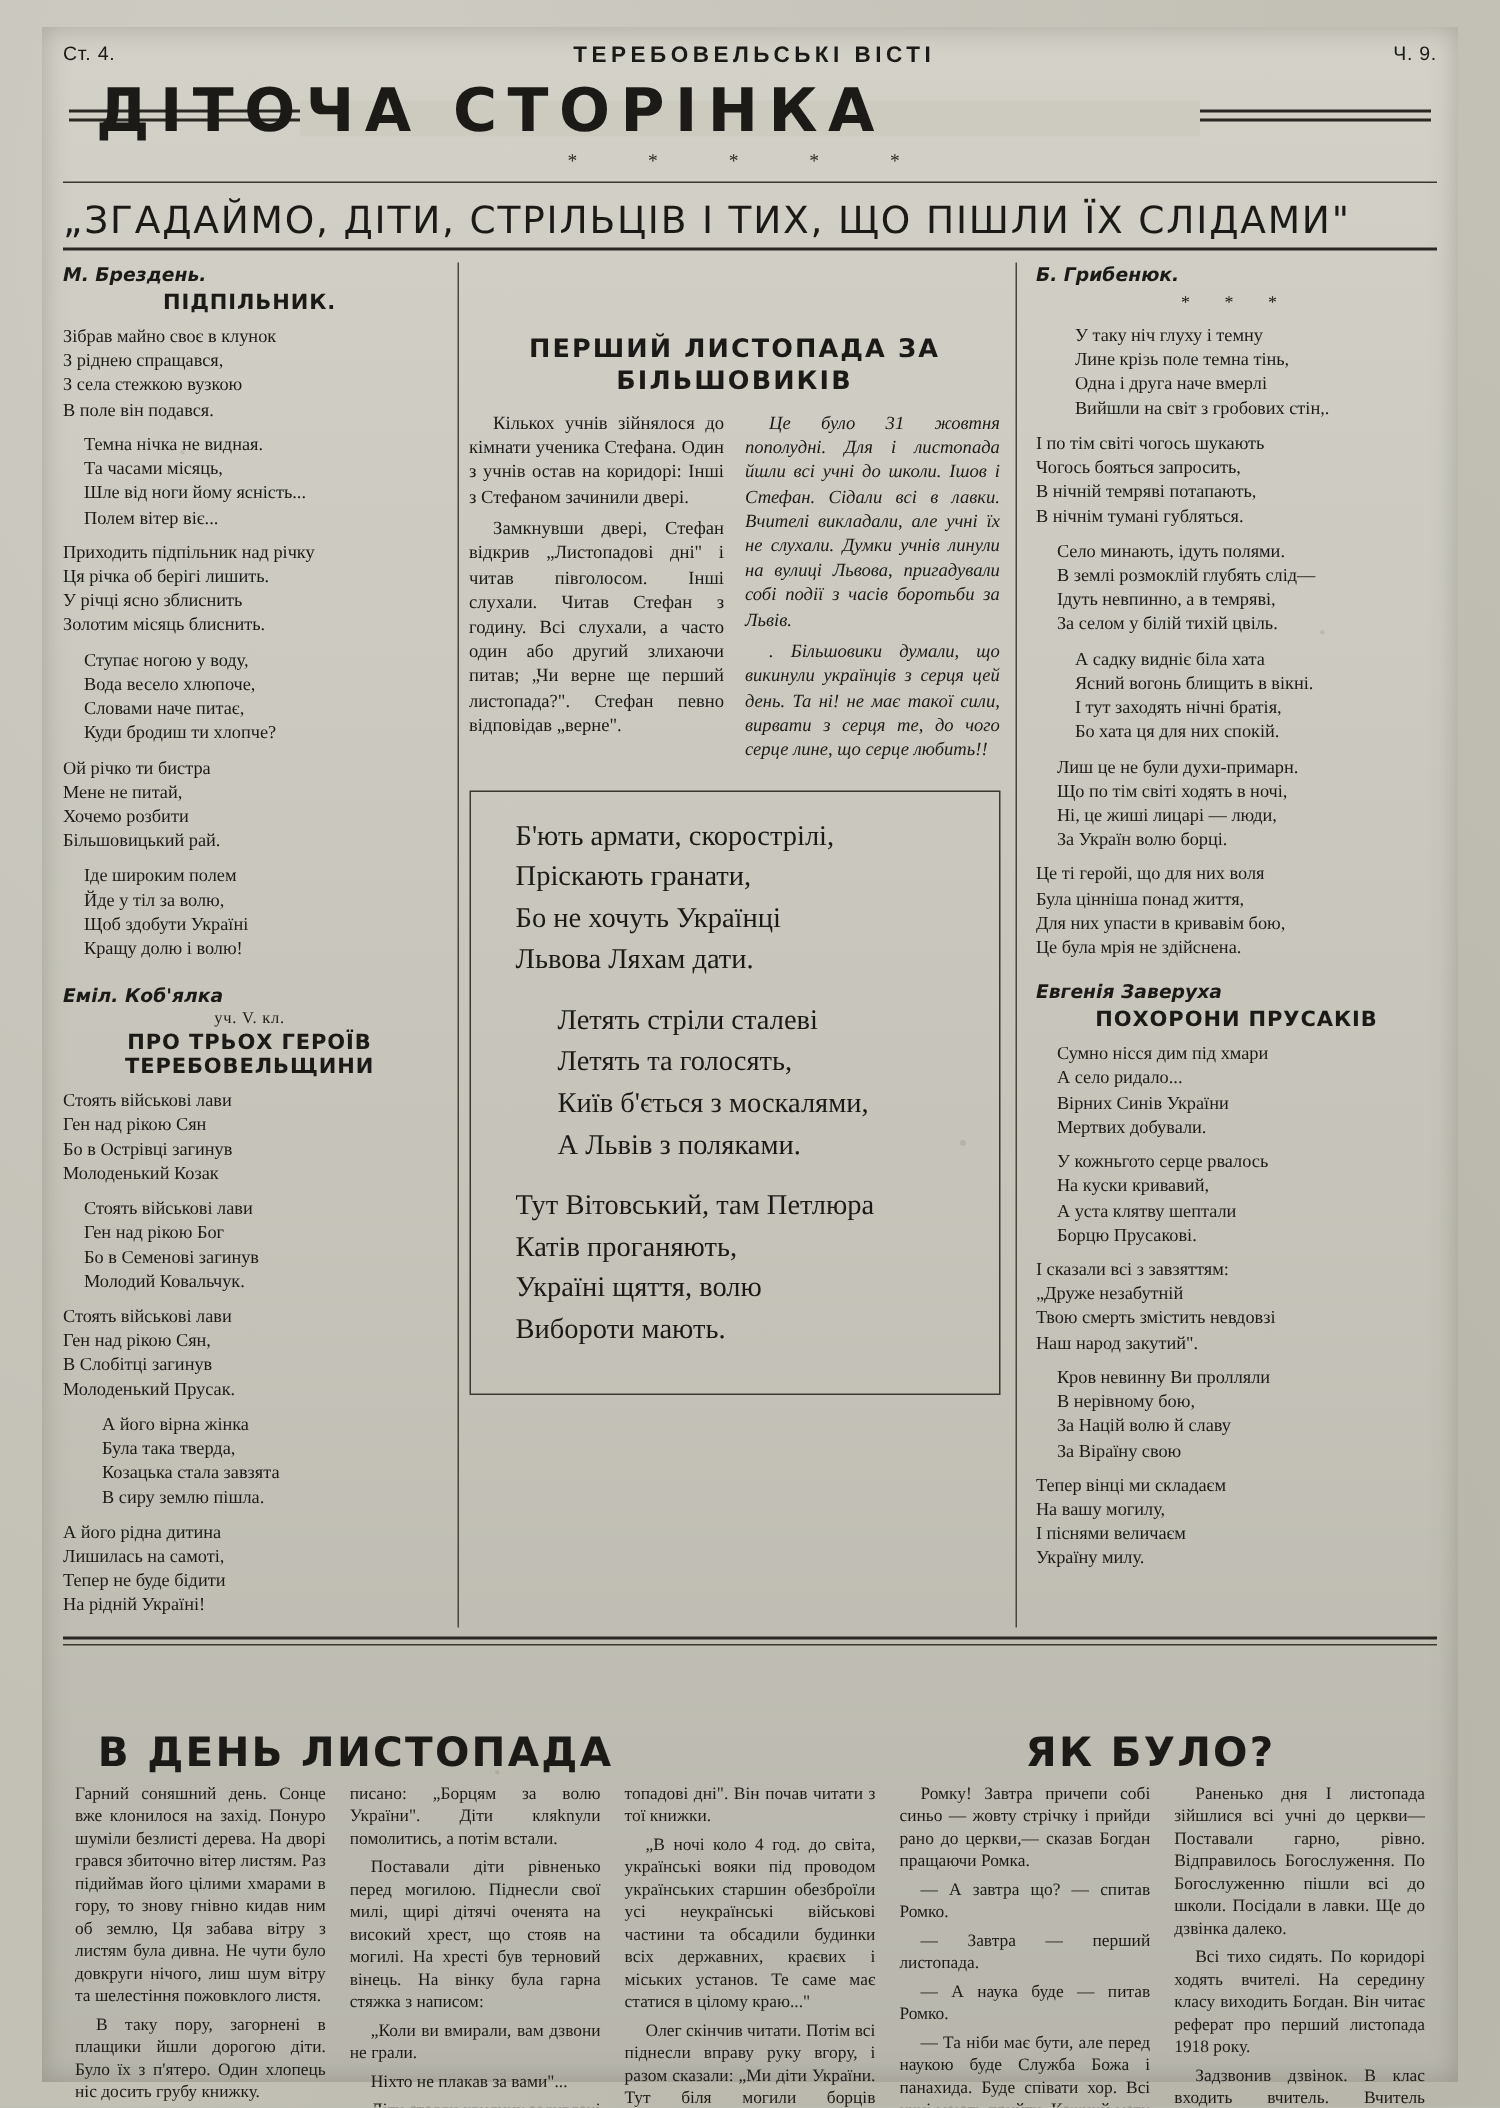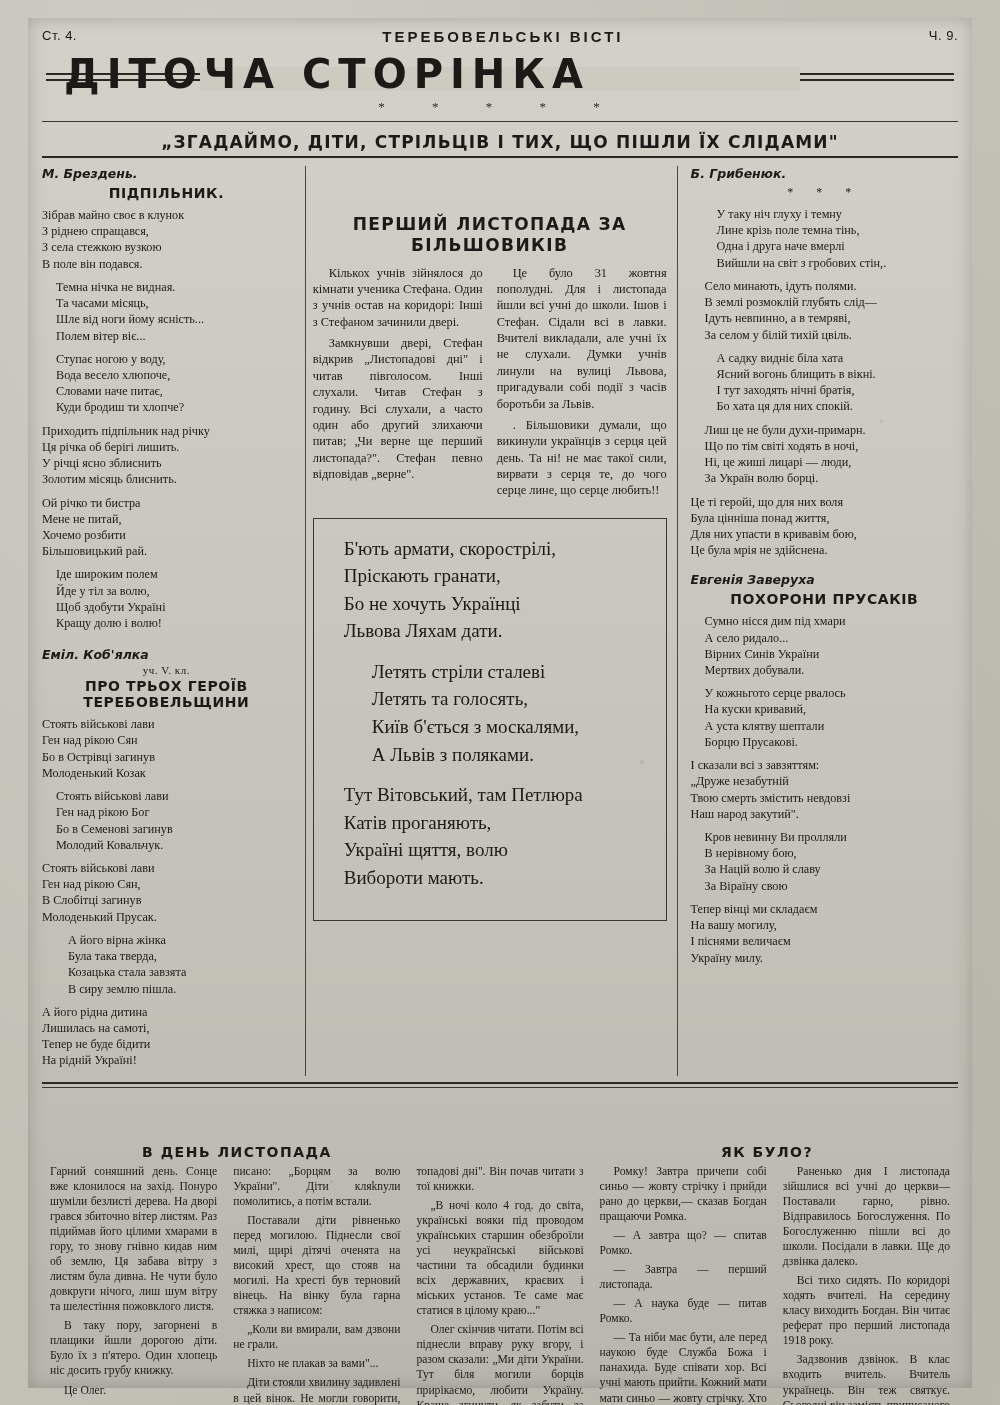--- a/index.html
+++ b/index.html
@@ -90,24 +90,23 @@
     z-index: 1;
   }
   .stars {
     text-align: center;
     letter-spacing: 22px;
     font-size: 13px;
     margin-top: 2px;
     color: #2a2823;
   }
   .subhead {
-    text-align: center;
     font-family: "DejaVu Sans", sans-serif;
-    font-weight: bold;
-    font-size: 17px;
+    font-weight: normal;
+    font-size: 25px;
     letter-spacing: 1.2px;
     margin: 10px 14px 4px 14px;
   }
   .hr-thin {
     height: 1px;
     background: #3a372f;
     margin: 6px 14px 0 14px;
   }
   .hr-thick {
     height: 2px;
@@ -208,21 +207,21 @@
   .lower {
     margin: 8px 14px 0 14px;
   }
   .lower-heads {
     display: flex;
     align-items: baseline;
   }
   .lh {
     font-family: "DejaVu Sans", sans-serif;
     font-weight: bold;
-    font-size: 14px;
+    font-size: 27px;
     letter-spacing: 1.5px;
     text-align: center;
   }
   .lower-cols {
     display: flex;
     margin-top: 4px;
     position: relative;
   }
   .lcol {
     width: 179px;
@@ -278,28 +277,28 @@
         <div class="byline">М. Брездень.</div>
         <div class="poem-title">ПІДПІЛЬНИК.</div>
         <div class="verse">Зібрав майно своє в клунок
 З ріднею спращався,
 З села стежкою вузкою
 В поле він подався.</div>
         <div class="verse ind1">Темна нічка не видная.
 Та часами місяць,
 Шле від ноги йому ясність...
 Полем вітер віє...</div>
+        <div class="verse">Приходить підпільник над річку
+Ця річка об берігі лишить.
+У річці ясно зблиснить
+Золотим місяць блиснить.</div>
         <div class="verse ind1">Ступає ногою у воду,
 Вода весело хлюпоче,
 Словами наче питає,
 Куди бродиш ти хлопче?</div>
-        <div class="verse">Приходить підпільник над річку
-Ця річка об берігі лишить.
-У річці ясно зблиснить
-Золотим місяць блиснить.</div>
         <div class="verse">Ой річко ти бистра
 Мене не питай,
 Хочемо розбити
 Більшовицький рай.</div>
         <div class="verse ind1">Іде широким полем
 Йде у тіл за волю,
 Щоб здобути Україні
 Кращу долю і волю!</div>
 
         <div class="byline" style="margin-top:16px;">Еміл. Коб'ялка</div>
@@ -329,21 +328,21 @@
       </div>
 
       <div class="col col-mid">
         <div class="poem-title big">ПЕРШИЙ ЛИСТОПАДА
 ЗА БІЛЬШОВИКІВ</div>
         <div style="display:flex; gap:14px;">
           <div style="width:50%;">
             <div class="prose">Кількох учнів зійнялося до кімнати ученика Стефана. Один з учнів остав на коридорі: Інші з Стефаном зачинили двері.</div>
             <div class="prose">Замкнувши двері, Стефан відкрив „Листопадові дні" і читав півголосом. Інші слухали. Читав Стефан з годину. Всі слухали, а часто один або другий злихаючи питав; „Чи верне ще перший листопада?". Стефан певно відповідав „верне".</div>
           </div>
-          <div style="width:50%;">
+          <div style="width:50%;font-style:italic;">
             <div class="prose">Це було 31 жовтня пополудні. Для і листопада йшли всі учні до школи. Ішов і Стефан. Сідали всі в лавки. Вчителі викладали, але учні їх не слухали. Думки учнів линули на вулиці Львова, пригадували собі події з часів боротьби за Львів.</div>
             <div class="prose">. Більшовики думали, що викинули українців з серця цей день. Та ні! не має такої сили, вирвати з серця те, до чого серце лине, що серце любить!!</div>
           </div>
         </div>
         <div class="boxpoem">
           <div class="stanza">Б'ють армати, скорострілі,
 Пріскають гранати,
 Бо не хочуть Українці
 Львова Ляхам дати.</div>
           <div class="stanza ind">Летять стріли сталеві
@@ -357,20 +356,24 @@
         </div>
       </div>
 
       <div class="col col-right">
         <div class="byline">Б. Грибенюк.</div>
         <div class="stars-sm">* * *</div>
         <div class="verse ind2">У таку ніч глуху і темну
 Лине крізь поле темна тінь,
 Одна і друга наче вмерлі
 Вийшли на світ з гробових стін,.</div>
+        <div class="verse">І по тім світі чогось шукають
+Чогось бояться запросить,
+В нічній темряві потапають,
+В нічнім тумані губляться.</div>
         <div class="verse ind1">Село минають, ідуть полями.
 В землі розмоклій глубять слід—
 Ідуть невпинно, а в темряві,
 За селом у білій тихій цвіль.</div>
         <div class="verse ind2">А садку видніє біла хата
 Ясний вогонь блищить в вікні.
 І тут заходять нічні братія,
 Бо хата ця для них спокій.</div>
         <div class="verse ind1">Лиш це не були духи-примарн.
 Що по тім світі ходять в ночі,

